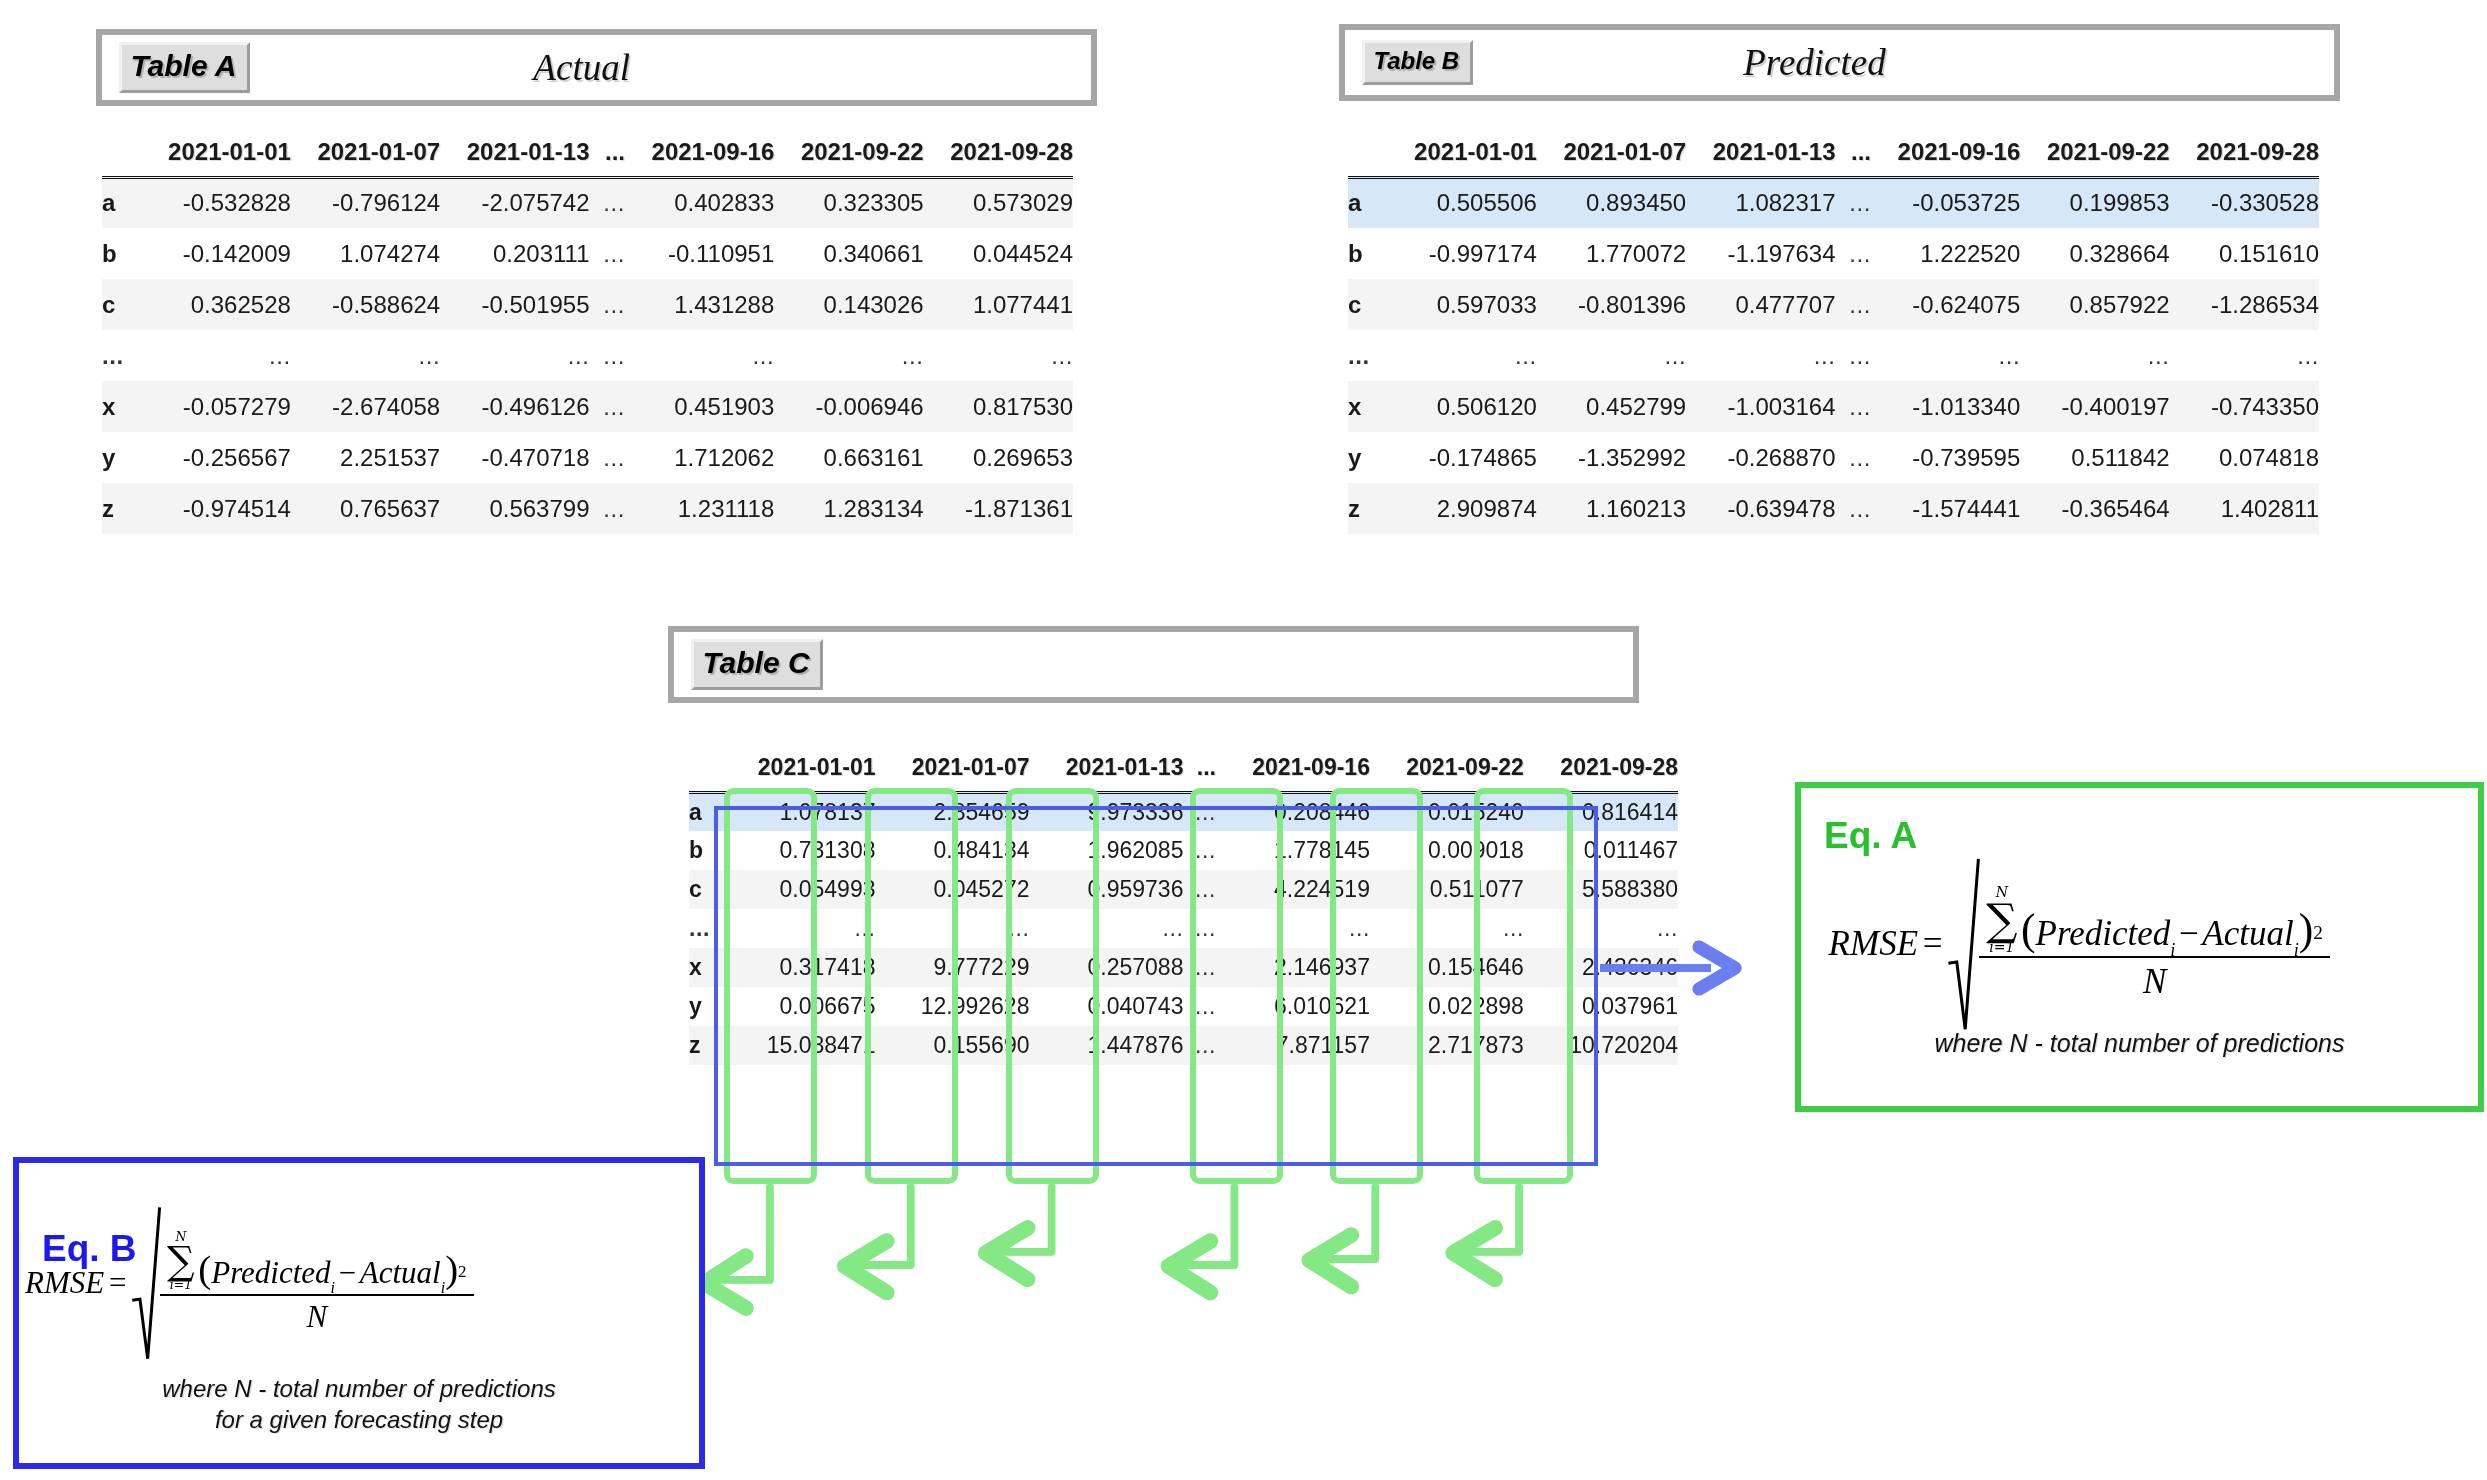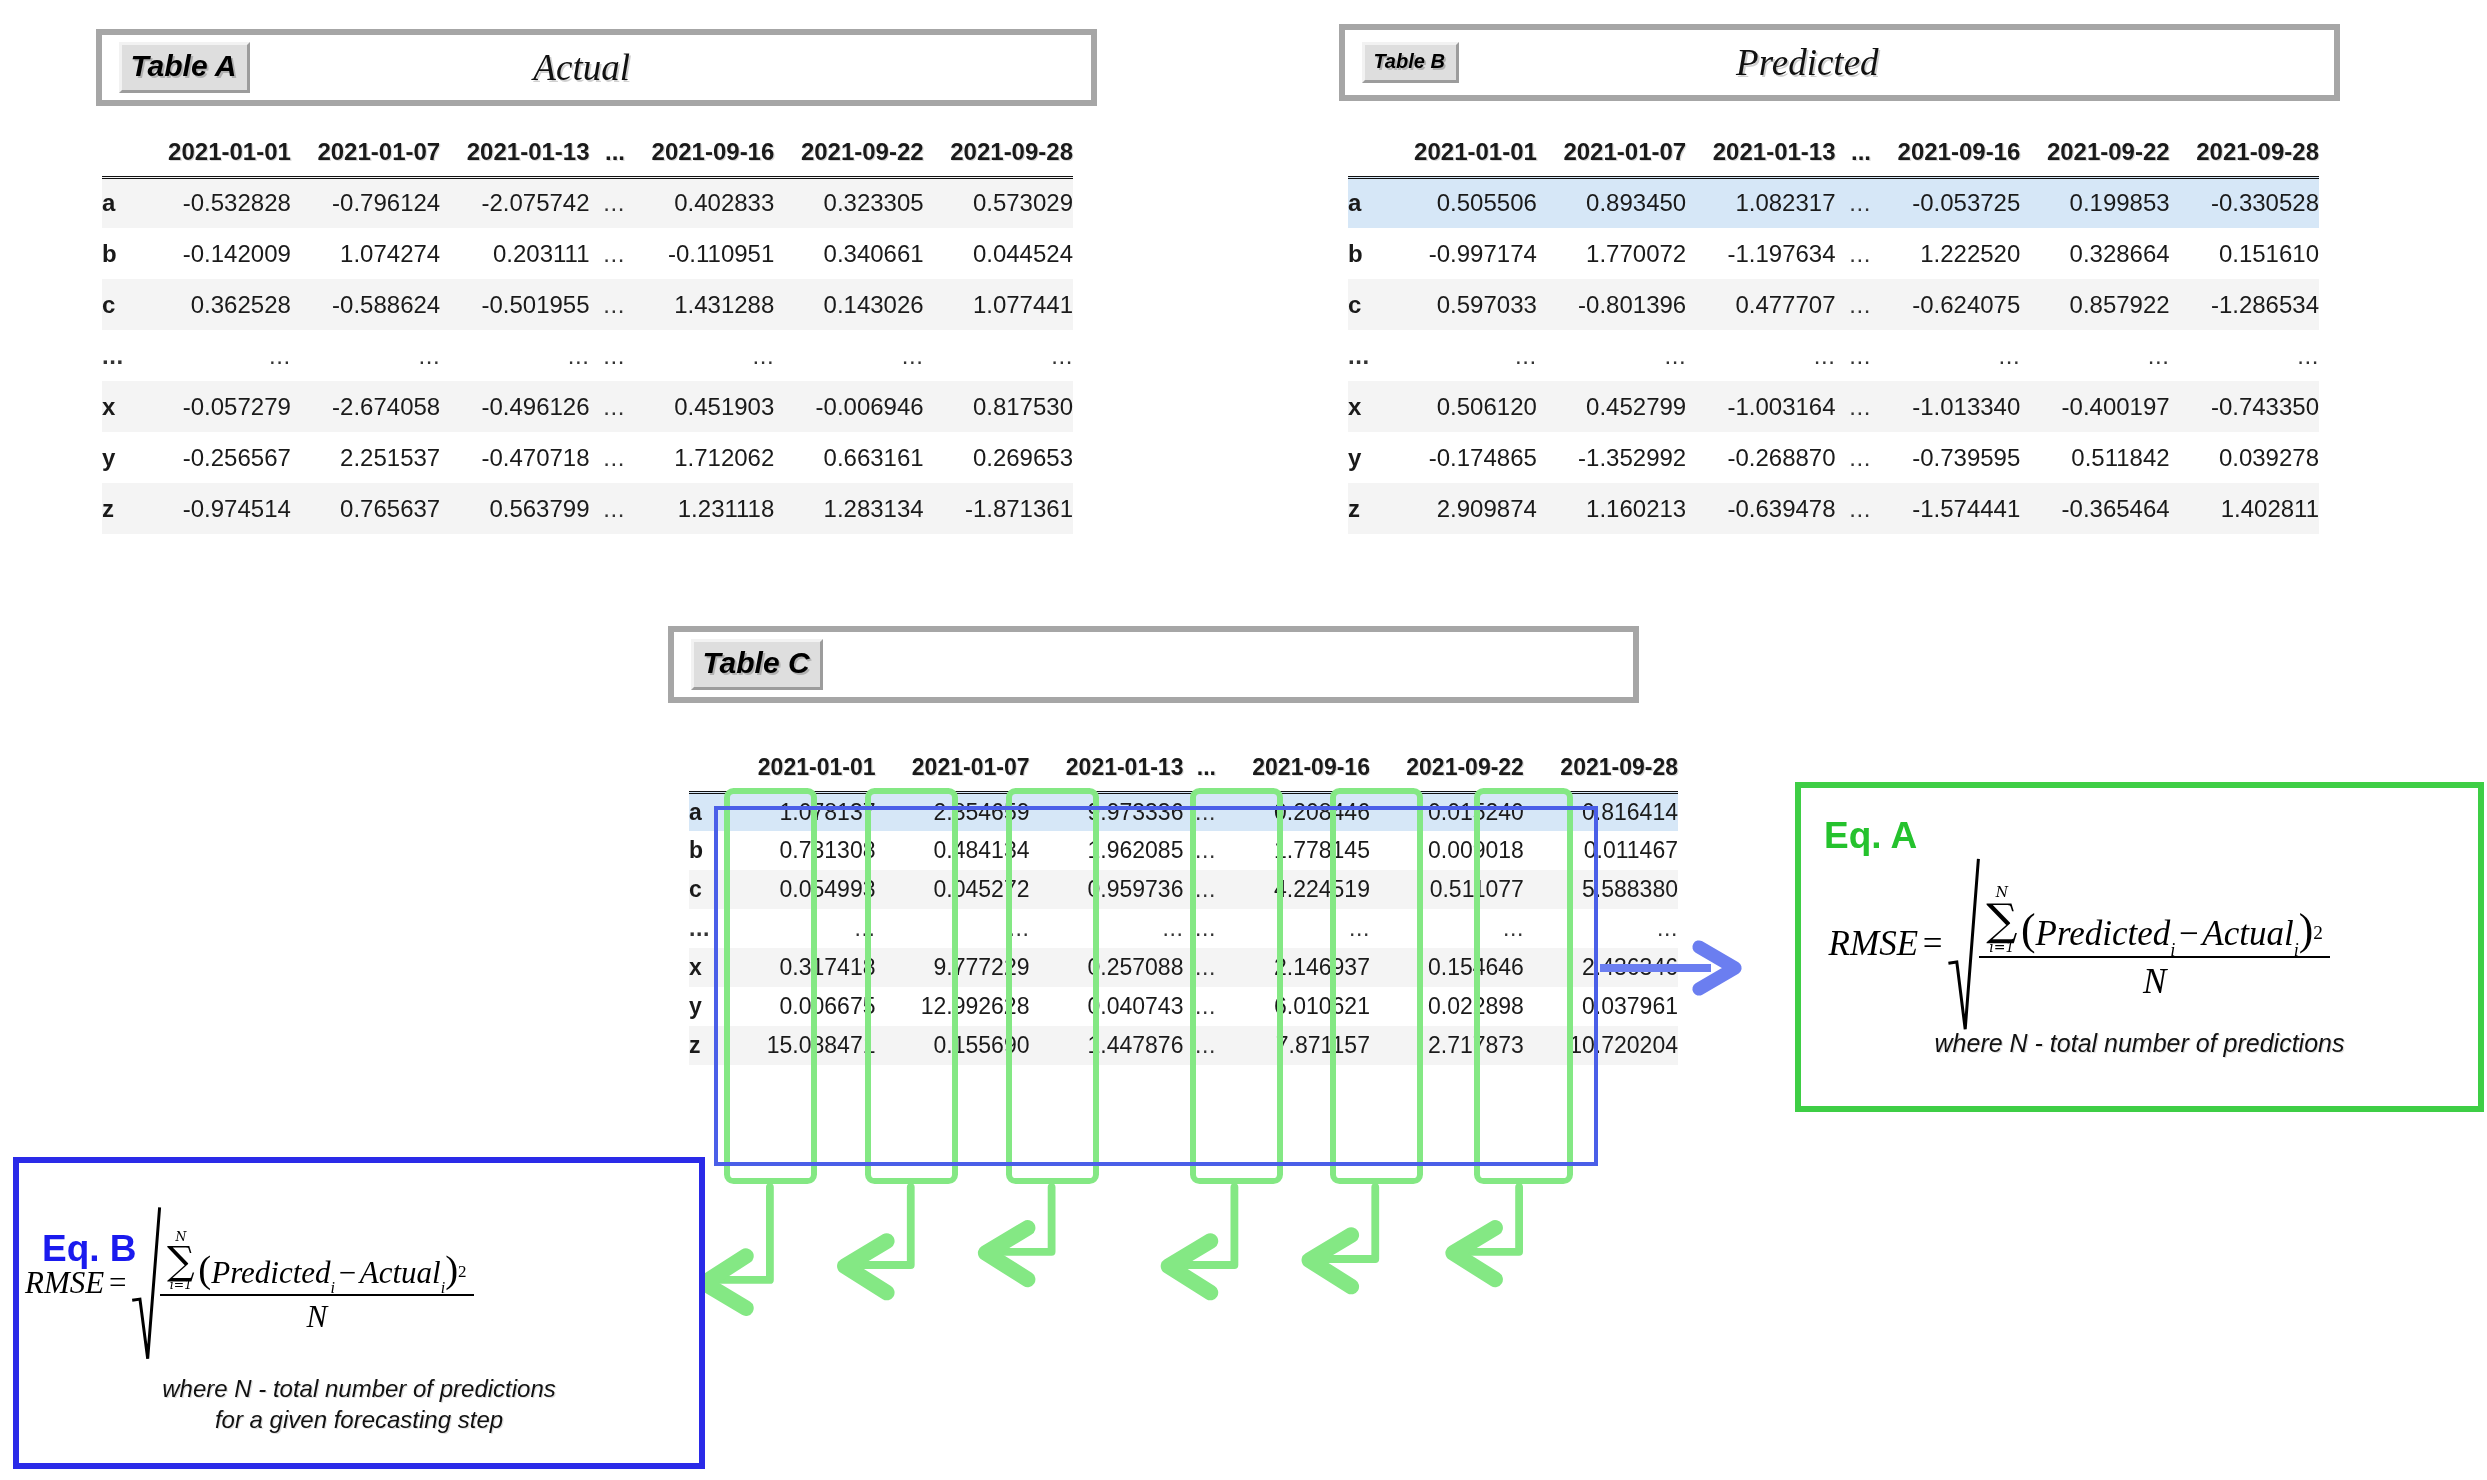--- a/index.html
+++ b/index.html
@@ -175,21 +175,21 @@
       <td class="ellip">...</td>
       <td>1.231118</td>
       <td>1.283134</td>
       <td>-1.871361</td>
     </tr>
   </tbody>
 </table>
 
 <div class="plaque" style="left:1339px;top:24px;width:1001px;height:77px;">
   <div class="plaque-inner">
-    <div class="plaque-tag" style="font-size:20px;">Table B</div>
+    <div class="plaque-tag" style="font-size:24px;">Table B</div>
     <div class="plaque-title" style="font-size:37px;">Predicted</div>
   </div>
 </div>
 
 <table class="dtable" style="left:1348px;top:138px;width:971px;font-size:24px;">
   <thead>
     <tr>
       <th style="width:48px;"></th>
       <th style="width:162px;">2021-01-01</th>
       <th style="width:162px;">2021-01-07</th>
@@ -252,21 +252,21 @@
       <td>-0.743350</td>
     </tr>
     <tr class="even" style="height:51px;">
       <th>y</th>
       <td>-0.174865</td>
       <td>-1.352992</td>
       <td>-0.268870</td>
       <td class="ellip">...</td>
       <td>-0.739595</td>
       <td>0.511842</td>
-      <td>0.039278</td>
+      <td>0.074818</td>
     </tr>
     <tr class="odd" style="height:51px;">
       <th>z</th>
       <td>2.909874</td>
       <td>1.160213</td>
       <td>-0.639478</td>
       <td class="ellip">...</td>
       <td>-1.574441</td>
       <td>-0.365464</td>
       <td>1.402811</td>

